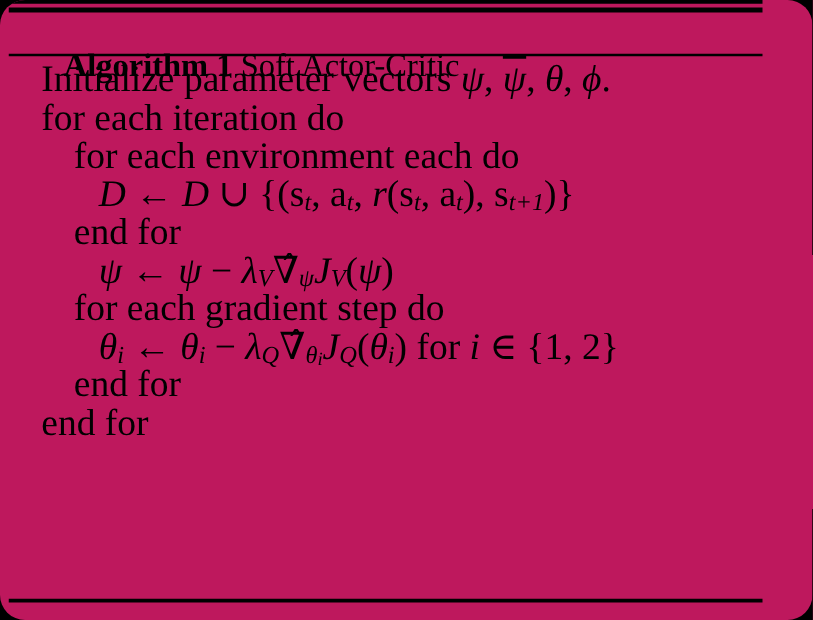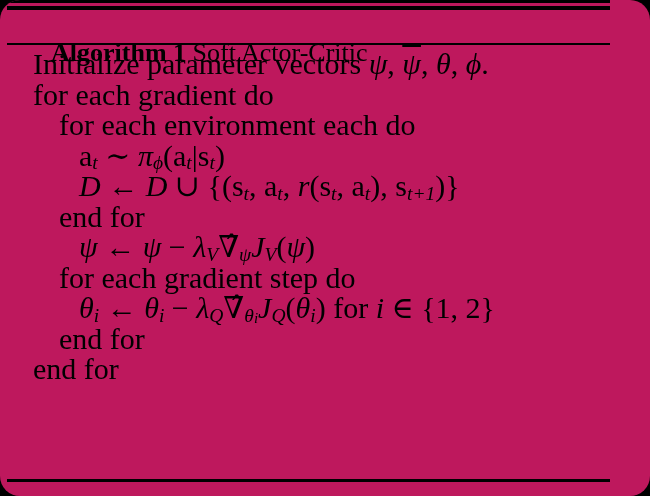--- a/index.html
+++ b/index.html
@@ -31,23 +31,22 @@
 <div class="stage">
   <div class="page">
     <div class="rule" id="rule-top-edge"></div>
     <div class="rule" id="rule-thick"></div>
     <div class="title">
       <span class="b">Algorithm 1</span><span> Soft Actor-Critic</span>
     </div>
     <div class="rule" id="rule-thin"></div>
     <div id="algo-body">
         <div class="line ind0"><span class="">Initialize parameter vectors </span><span class="i">ψ</span><span class="">, </span><span class="i bar">ψ</span><span class="">, </span><span class="i">θ</span><span class="">, </span><span class="i">ϕ</span><span class="">.</span></div>
-        <div class="line ind0"><span class="b">for</span><span class=""> each gradient </span><span class="b">do</span></div>
+        <div class="line ind0"><span class="b">for</span><span class=""> each iteration </span><span class="b">do</span></div>
         <div class="line ind1"><span class="b">for</span><span class=""> each environment each </span><span class="b">do</span></div>
-        <div class="line ind2"><span class="b">a</span><span class="i sub">t</span><span class=""> ∼ </span><span class="i">π</span><span class="i sub">ϕ</span><span class="">(</span><span class="b">a</span><span class="i sub">t</span><span class="">|</span><span class="b">s</span><span class="i sub">t</span><span class="">)</span></div>
         <div class="line ind2"><span class="cal">D</span><span class=""> ← </span><span class="cal">D</span><span class=""> ∪ {(</span><span class="b">s</span><span class="i sub">t</span><span class="">, </span><span class="b">a</span><span class="i sub">t</span><span class="">, </span><span class="i">r</span><span class="">(</span><span class="b">s</span><span class="i sub">t</span><span class="">, </span><span class="b">a</span><span class="i sub">t</span><span class="">), </span><span class="b">s</span><span class="i sub">t+1</span><span class="">)}</span></div>
         <div class="line ind1"><span class="b">end for</span></div>
         <div class="line ind2"><span class="i">ψ</span><span class=""> ← </span><span class="i">ψ</span><span class=""> − </span><span class="i">λ</span><span class="i sub">V</span><span class="">∇̂</span><span class="i sub">ψ</span><span class="i">J</span><span class="i sub">V</span><span class="">(</span><span class="i">ψ</span><span class="">)</span></div>
         <div class="line ind1"><span class="b">for</span><span class=""> each gradient step </span><span class="b">do</span></div>
         <div class="line ind2"><span class="i">θ</span><span class="i sub">i</span><span class=""> ← </span><span class="i">θ</span><span class="i sub">i</span><span class=""> − </span><span class="i">λ</span><span class="i sub">Q</span><span class="">∇̂</span><span class="i sub">θ</span><span class="i sub2">i</span><span class="i">J</span><span class="i sub">Q</span><span class="">(</span><span class="i">θ</span><span class="i sub">i</span><span class="">) for </span><span class="i">i</span><span class=""> ∈ {1, 2}</span></div>
         <div class="line ind1"><span class="b">end for</span></div>
         <div class="line ind0"><span class="b">end for</span></div>
       </div>
     <div class="rule" id="rule-bottom"></div>
   </div>

